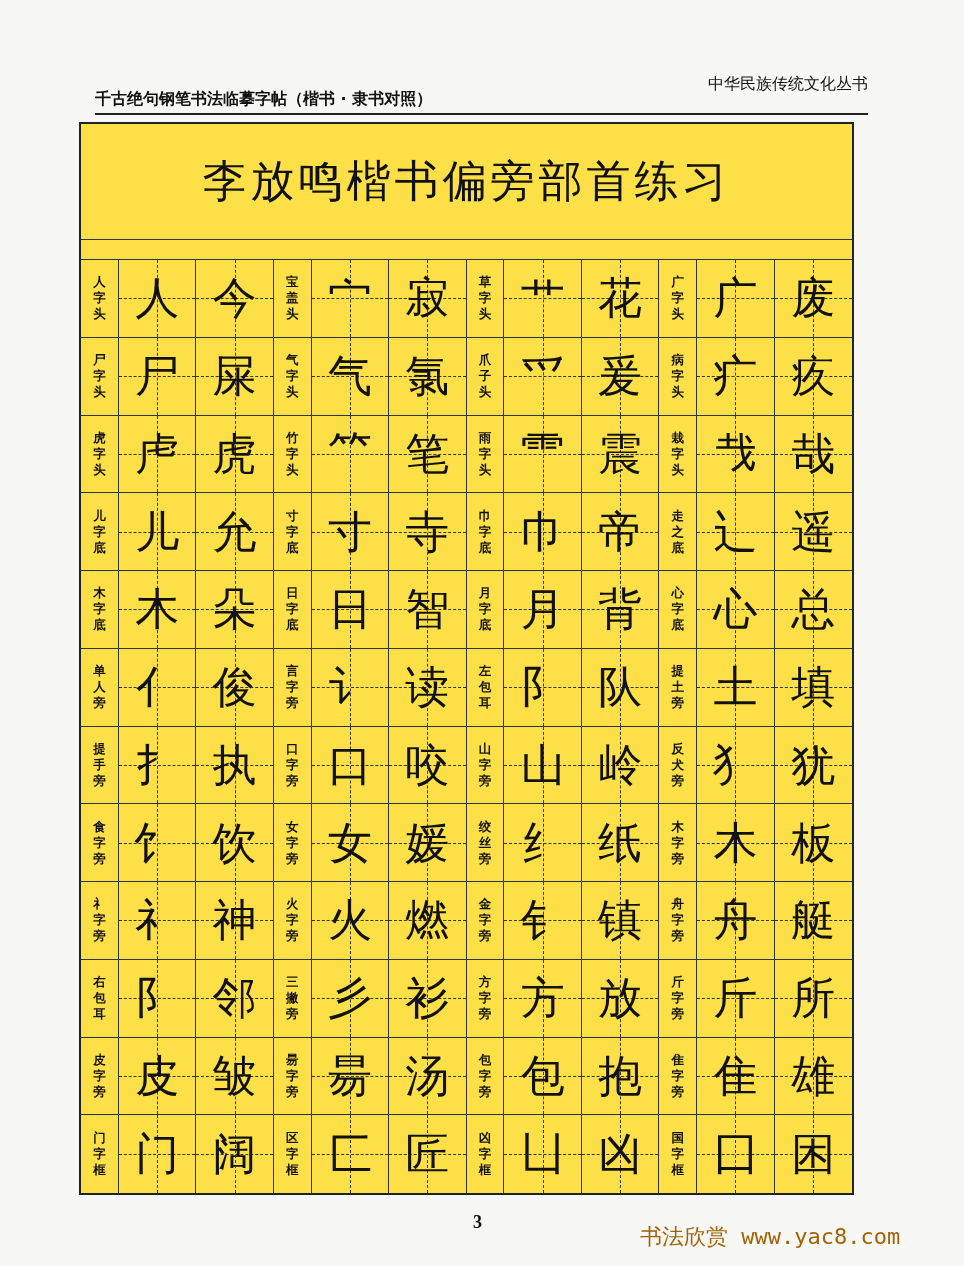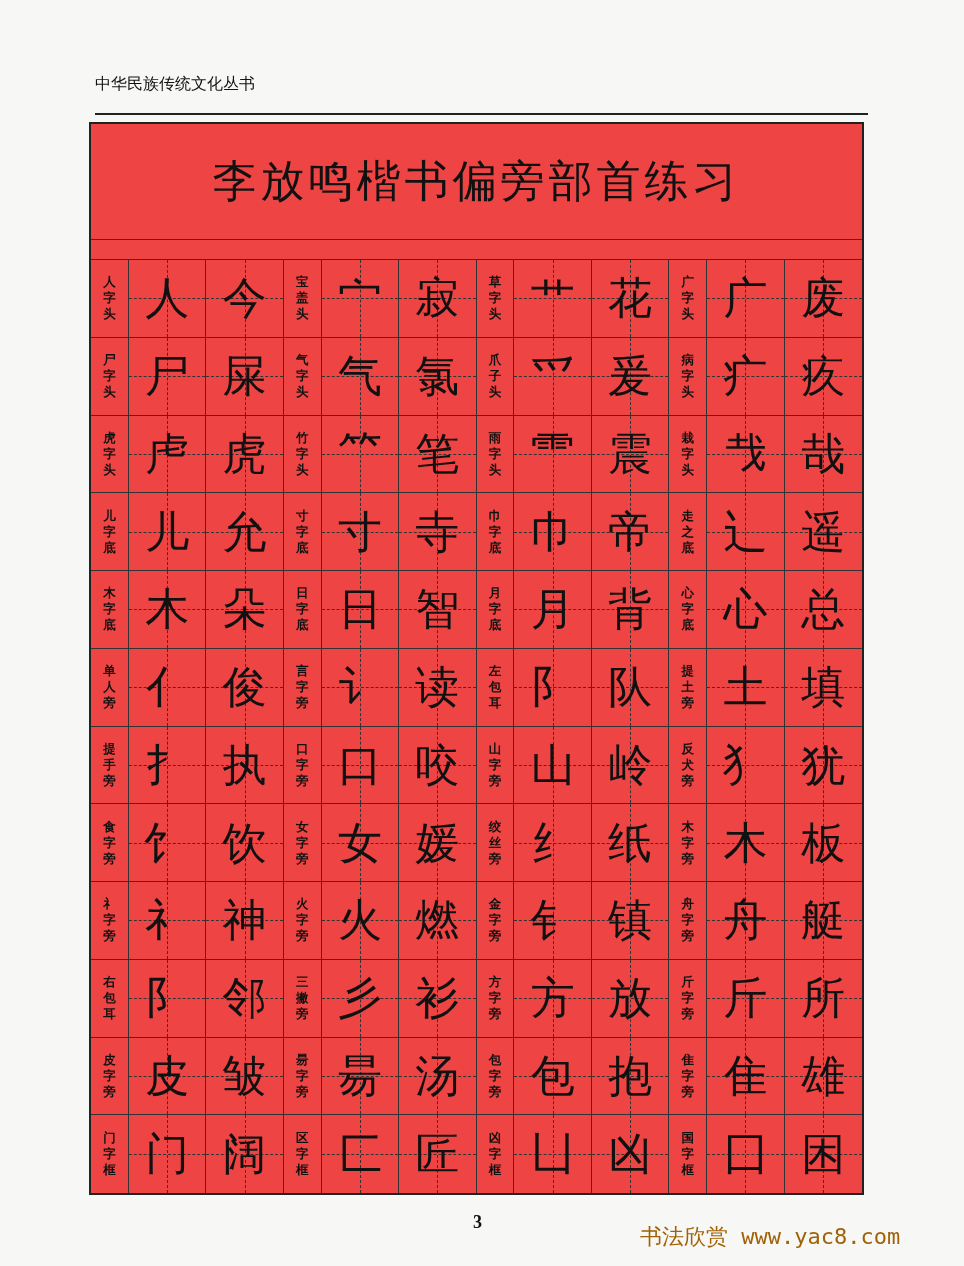--- a/index.html
+++ b/index.html
@@ -8,22 +8,22 @@
     font-family: "DejaVu Serif", "Liberation Serif", serif; color: #111;
   }
   .header {
     position: absolute; left: 95px; top: 85px; width: 773px; height: 28px;
     display: flex; justify-content: space-between; align-items: flex-end;
     border-bottom: 2px solid #222;
   }
   .header .left { font-family: "DejaVu Sans", sans-serif; font-weight: bold; font-size: 16px; letter-spacing: 0px; padding-bottom: 3px; }
   .header .right { font-family: "DejaVu Sans", sans-serif; font-size: 16px; padding-bottom: 18px; }
   .outer {
-    position: absolute; left: 89px; top: 122px; width: 771px; height: 1069px;
-    border: 2px solid #222; background: #ef4444;
+    position: absolute; left: 79px; top: 122px; width: 771px; height: 1069px;
+    border: 2px solid #222; background: #fde047;
   }
   .title-band {
     position: absolute; left: 0; top: 0; width: 771px; height: 115px;
     border-bottom: 1.5px solid #333;
     display: flex; align-items: center; justify-content: center;
   }
   .title-band .title { font-size: 44px; letter-spacing: 4px; font-family: "DejaVu Serif", serif; }
   .spacer-band { position: absolute; left: 0; top: 116px; width: 771px; height: 19px; border-bottom: 1.5px solid #333; }
   .grid { position: absolute; left: 0; top: 136px; width: 771px; height: 933px; }
   .row { display: flex; height: 77.75px; border-bottom: 1px solid #333; box-sizing: border-box; }
@@ -50,20 +50,21 @@
   .page-num { position: absolute; left: 473px; top: 1212px; font-size: 18px; font-weight: bold; font-family: "Liberation Serif", serif; }
   .watermark {
     position: absolute; left: 640px; top: 1222px; font-size: 22px; color: #a16207;
     font-family: "DejaVu Sans Mono", "Liberation Mono", monospace;
   }
 </style>
 </head>
 <body>
 
 <div class="header">
+  <span class="left">千古绝句钢笔书法临摹字帖（楷书 · 隶书对照）</span>
   <span class="right">中华民族传统文化丛书</span>
 </div>
 
 <div class="outer">
   <div class="title-band">
     <span class="title">李放鸣楷书偏旁部首练习</span>
   </div>
   <div class="spacer-band"></div>
   <div class="grid" id="grid">
       <div class="row">

